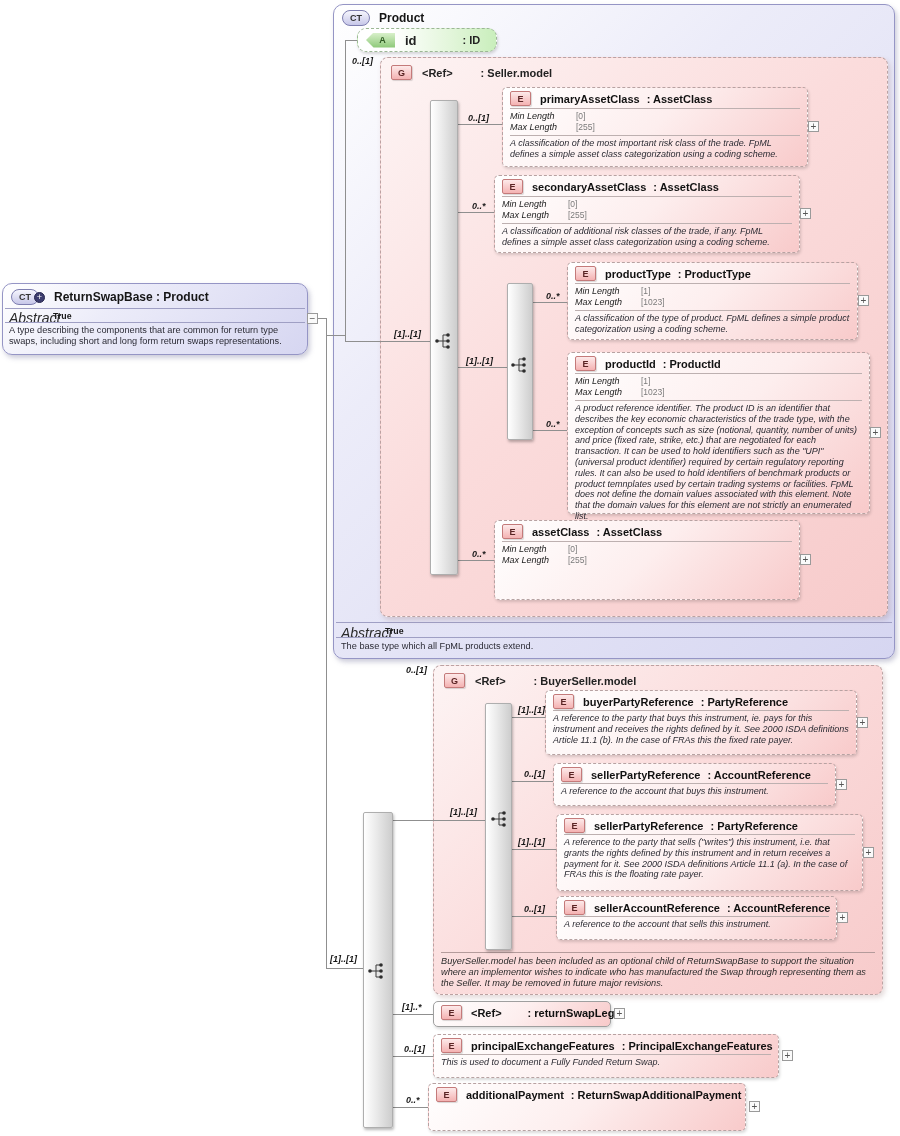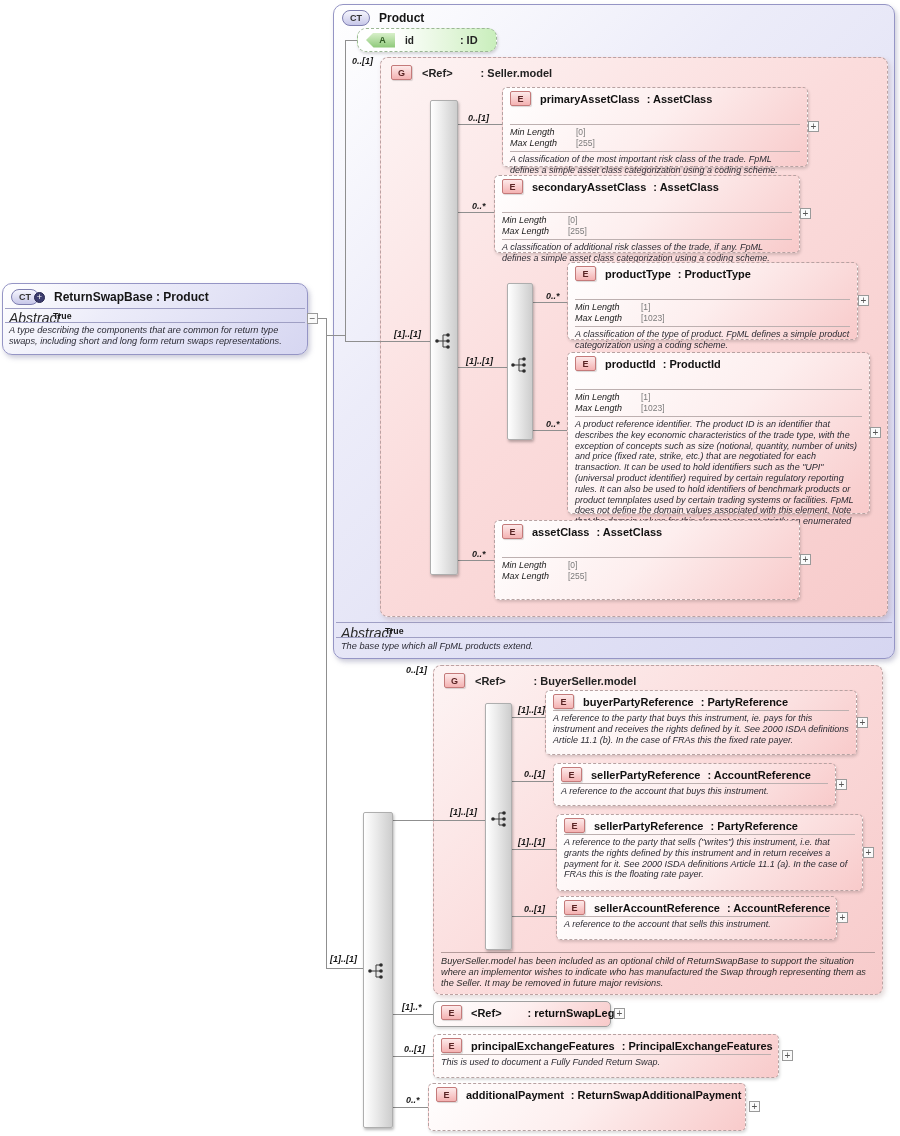--- a/index.html
+++ b/index.html
@@ -16,21 +16,21 @@
   .ct-badge{display:inline-flex;align-items:center;justify-content:center;
     width:26px;height:14px;border:1px solid #7e7eb0;border-radius:8px;
     background:linear-gradient(180deg,#f6f6fd,#c7c7e9);font-size:9px;font-weight:bold;color:#333;flex:none}
   .plus-circle{display:inline-flex;align-items:center;justify-content:center;width:11px;height:11px;
     border-radius:50%;background:#3c3c6e;border:1px solid #26264d;color:#fff;font-size:9px;line-height:9px;
     margin-left:-5px;box-sizing:border-box;flex:none}
   .ct-title{font-size:12px;font-weight:bold;color:#151515;margin-left:9px;white-space:nowrap}
   .meta-sep{position:absolute;left:2px;right:2px;height:1px;background:#9f9fc4}
   .meta-label{position:absolute;font-style:italic;font-size:14px;color:#2a2a2a}
   .meta-value{position:absolute;font-weight:bold;font-size:8.8px;color:#1a1a1a}
-  .desc{position:absolute;font-style:italic;font-size:9.2px;line-height:11px;color:#2b2b35}
+  .desc{position:absolute;font-size:9.2px;line-height:11px;color:#2b2b35}
 
   
   .group{position:absolute;border:1px dashed #bba2a2;border-radius:8px;
     background:linear-gradient(135deg,#fdf4f4 0%,#fbdcdc 45%,#f7cbcb 100%);
     box-shadow:2px 3px 5px rgba(150,110,110,.25);box-sizing:border-box}
   .g-head{display:flex;align-items:center;padding:7px 8px 4px 10px}
   .tbadge{display:inline-flex;align-items:center;justify-content:center;width:19px;height:13px;
     border:1px solid #c47a7a;border-radius:2px;background:linear-gradient(180deg,#fdeaea,#f4b2b2);
     font-size:9px;font-weight:bold;color:#5a2424;flex:none;box-shadow:1px 1px 1px rgba(0,0,0,.15)}
   .g-name{font-size:11px;font-weight:bold;margin-left:10px;white-space:nowrap}
@@ -40,42 +40,42 @@
 
   
   .el{position:absolute;border:1px dashed #b7a2a2;border-radius:5px;
     background:linear-gradient(135deg,#ffffff 0%,#fdeeee 50%,#f8caca 100%);
     box-shadow:1px 2px 3px rgba(0,0,0,.15);box-sizing:border-box;padding:3px 7px}
   .el.solid{border-style:solid;border-color:#9f9f9f}
   .el-head{display:flex;align-items:center;height:15px}
   .el-name{font-size:11px;font-weight:bold;margin-left:9px;white-space:nowrap;color:#111}
   .el-type{font-size:11px;font-weight:bold;margin-left:7px;white-space:nowrap;color:#111}
   .el-type.wide{margin-left:26px}
-  .facets{border-top:1px solid #bdb0b0;margin-top:18px;padding:2px 0}
+  .facets{border-top:1px solid #bdb0b0;margin-top:2px;padding:2px 0}
   .frow{display:flex;font-size:9px;line-height:10.5px}
   .flabel{font-style:italic;width:66px;color:#222;flex:none}
   .fval{color:#7b7b7b;font-size:8.5px}
   .el-desc{border-top:1px solid #bdb0b0;margin-top:1px;padding-top:2px;
     font-style:italic;font-size:9px;line-height:10.8px;color:#2b2b33}
   .expand{position:absolute;right:-12px;top:50%;margin-top:-6px;width:11px;height:11px;
     border:1px solid #9a9a9a;background:#fafafa;color:#555;font-size:10px;line-height:9px;
     text-align:center;box-sizing:border-box;cursor:pointer}
   .expand.far{right:-15px}
   .collapse{position:absolute;width:11px;height:11px;border:1px solid #9a9a9a;background:#fafafa;
     color:#555;font-size:10px;line-height:9px;text-align:center;box-sizing:border-box;cursor:pointer}
 
   
   .attr{position:absolute;border:1px dashed #9cb795;border-radius:9px;
     background:linear-gradient(90deg,#ffffff 25%,#e4f6dc 65%,#c9eebc 100%);
     box-shadow:1px 2px 3px rgba(0,0,0,.15);display:flex;align-items:center;padding:0 8px;box-sizing:border-box}
   .abadge{width:25px;height:15px;background:linear-gradient(180deg,#d8f0ca,#8cc877);
     clip-path:polygon(0 50%,26% 0,100% 0,100% 100%,26% 100%);
     display:inline-flex;align-items:center;justify-content:center;padding-left:4px;
     font-size:9px;font-weight:bold;color:#2e5a22;flex:none}
-  .a-name{font-size:10px;font-weight:bold;margin-left:10px}
+  .a-name{font-size:13px;font-weight:bold;margin-left:10px}
   .a-type{font-size:11px;font-weight:bold;margin-left:46px}
 
   
   .bar{position:absolute;border:1px solid #aeaeae;border-radius:2px;
     background:linear-gradient(90deg,#ffffff,#ececec 40%,#cdcdcd 100%);
     box-shadow:1px 2px 3px rgba(0,0,0,.28);box-sizing:border-box}
   .seqicon{position:absolute;width:20px;height:20px}
 
   .card{position:absolute;font-size:9px;font-style:italic;font-weight:bold;color:#161616;white-space:nowrap}
 </style>

